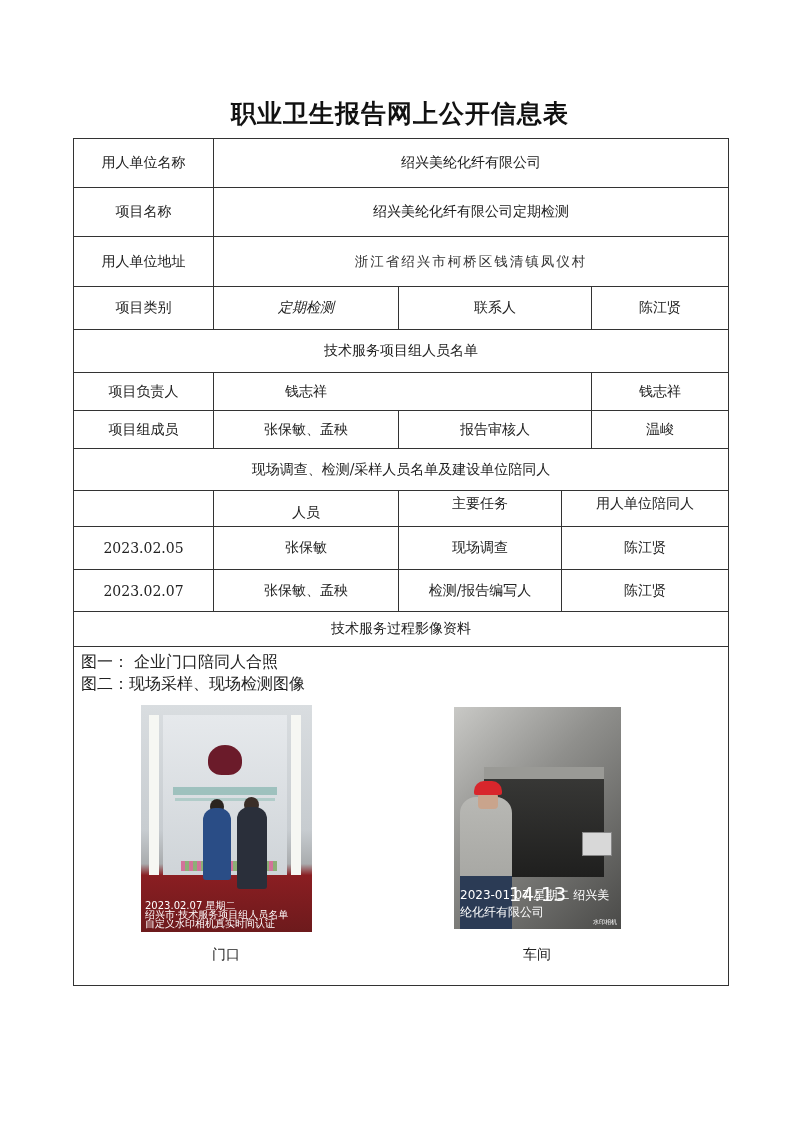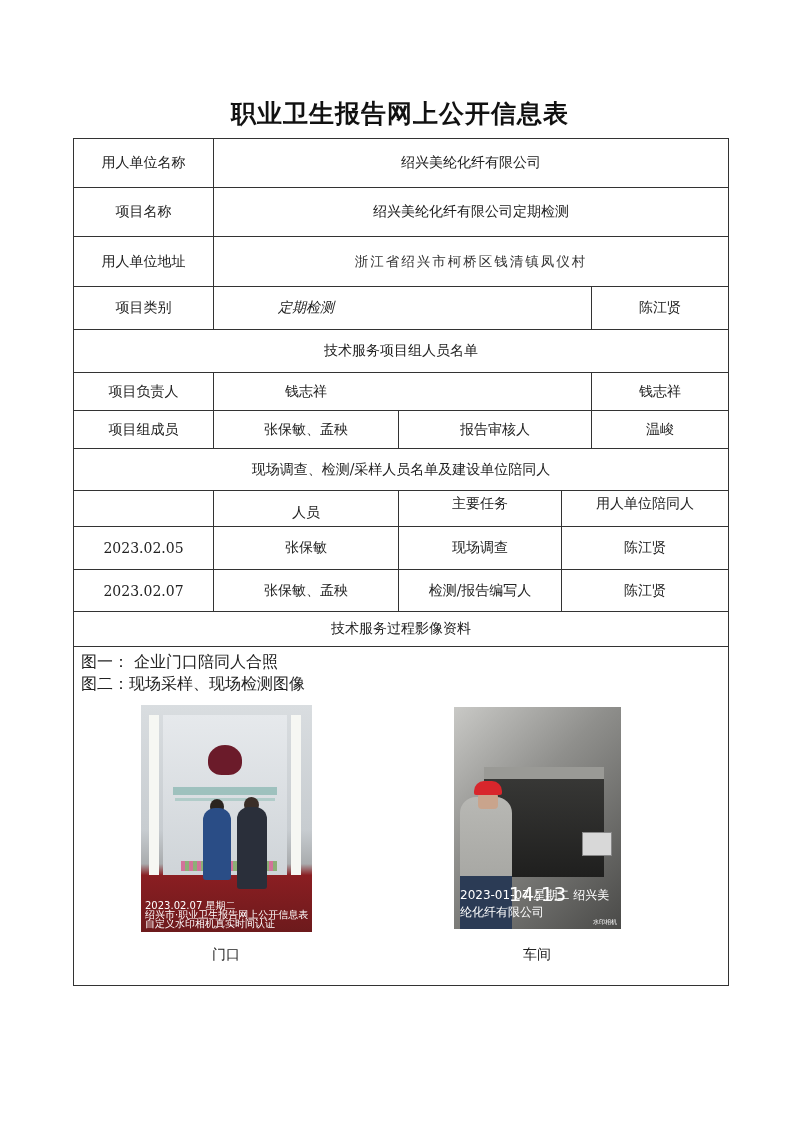--- a/index.html
+++ b/index.html
@@ -59,20 +59,21 @@
   </div>
 
   <div class="row" style="top:98px;height:50px;">
     <div class="cell" style="left:0;width:139px;">用人单位地址</div>
     <div class="cell bl addr" style="left:139px;right:0;">浙江省绍兴市柯桥区钱清镇凤仪村</div>
   </div>
 
   <div class="row" style="top:148px;height:43px;">
     <div class="cell" style="left:0;width:139px;">项目类别</div>
     <div class="cell bl" style="left:139px;width:185px;font-style:italic;">定期检测</div>
+    <div class="cell bl" style="left:324px;width:193px;">联系人</div>
     <div class="cell bl" style="left:517px;right:0;">陈江贤</div>
   </div>
 
   <div class="row" style="top:191px;height:43px;">
     <div class="cell" style="left:0;right:0;">技术服务项目组人员名单</div>
   </div>
 
   <div class="row" style="top:234px;height:38px;">
     <div class="cell" style="left:0;width:139px;">项目负责人</div>
     <div class="cell bl" style="left:139px;width:185px;">钱志祥</div>
@@ -125,21 +126,21 @@
       <div class="logo"></div>
       <div class="sign"></div>
       <div class="sign2"></div>
       <div class="flowers"></div>
       <div class="head1"></div>
       <div class="person1"></div>
       <div class="head2"></div>
       <div class="person2"></div>
       <div class="overlay">
         <div>2023.02.07  星期二</div>
-        <div>绍兴市·职业卫生报告网上公开信息表</div>
+        <div>绍兴市·技术服务项目组人员名单</div>
         <div>自定义水印相机真实时间认证</div>
       </div>
     </div>
     <div class="caption" style="left:102px;top:300px;">门口</div>
 
     <div class="photo p2">
       <div class="hood"></div>
       <div class="rim"></div>
       <div class="device"></div>
       <div class="worker"></div>

